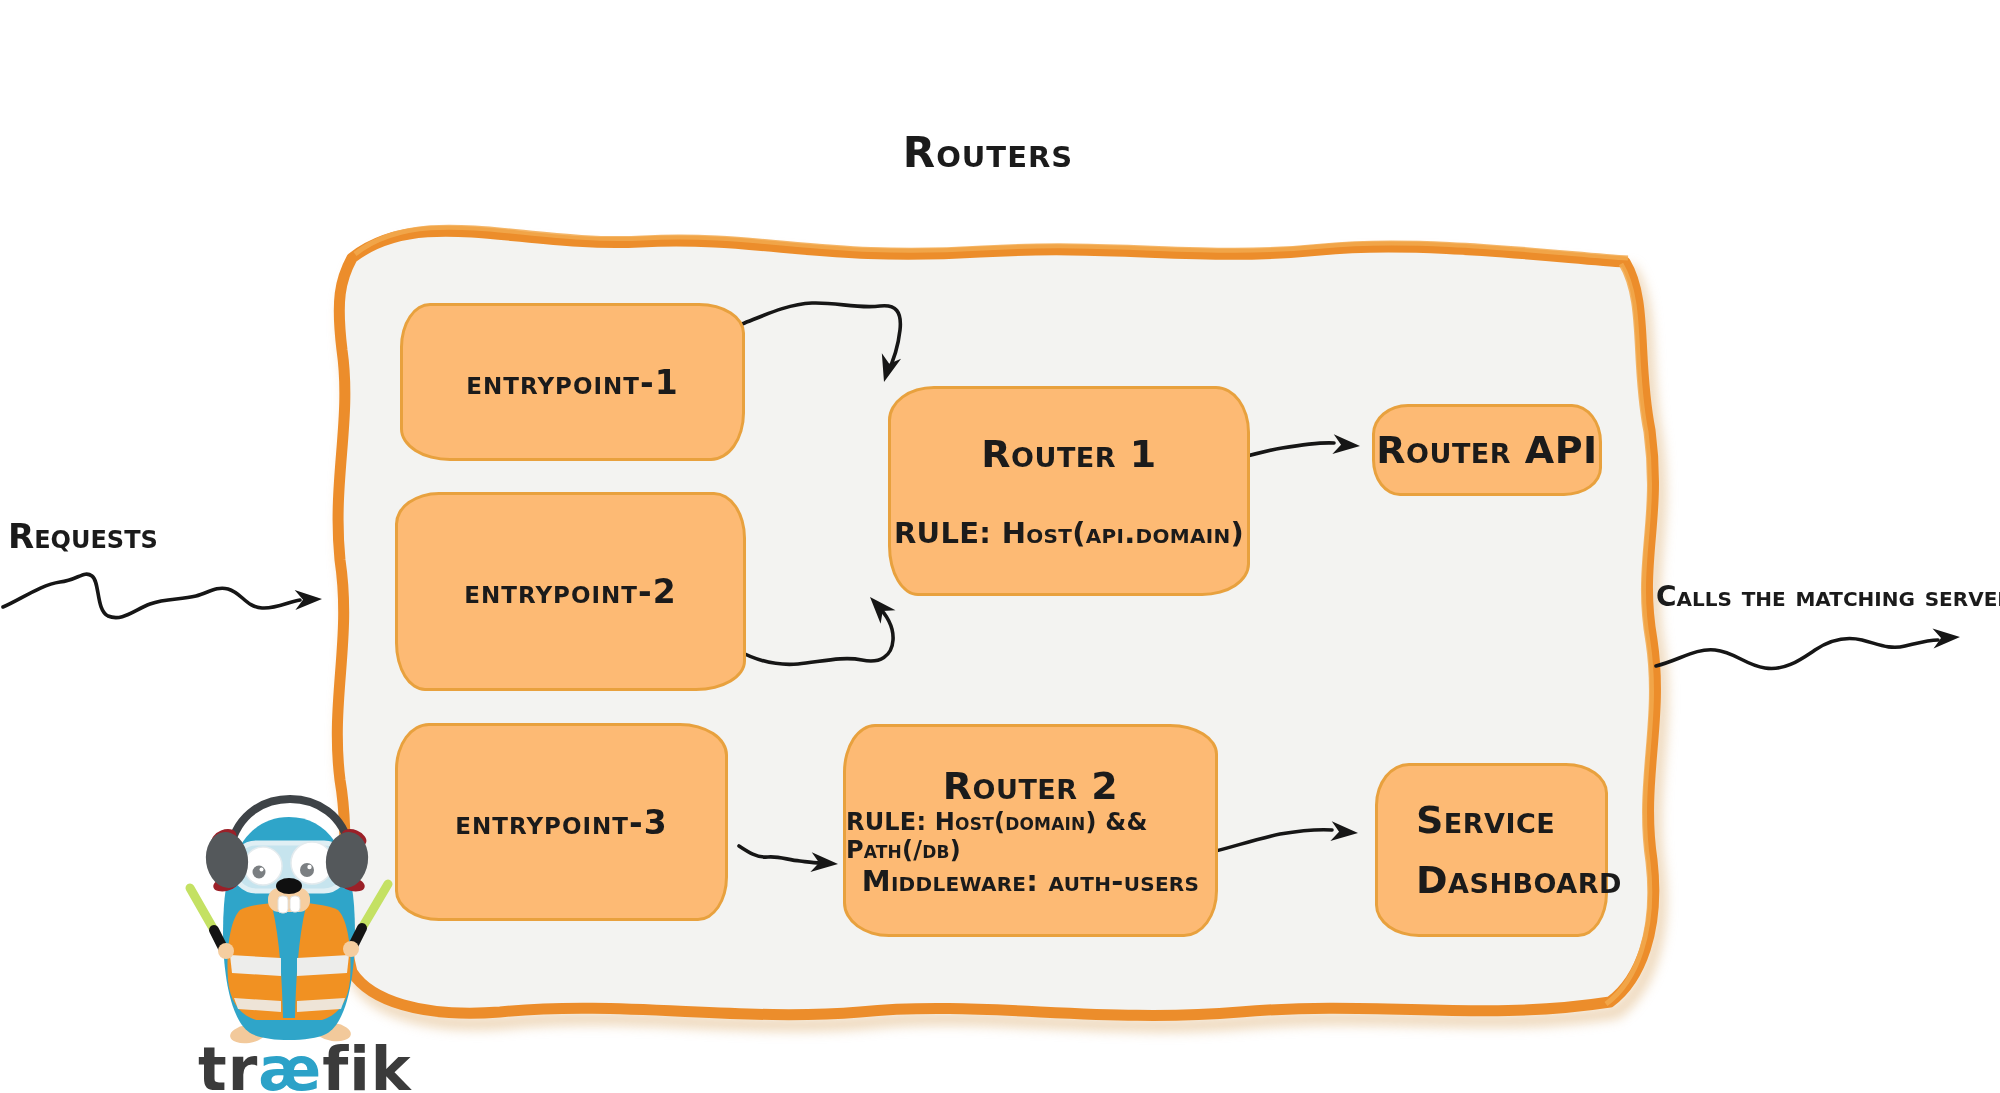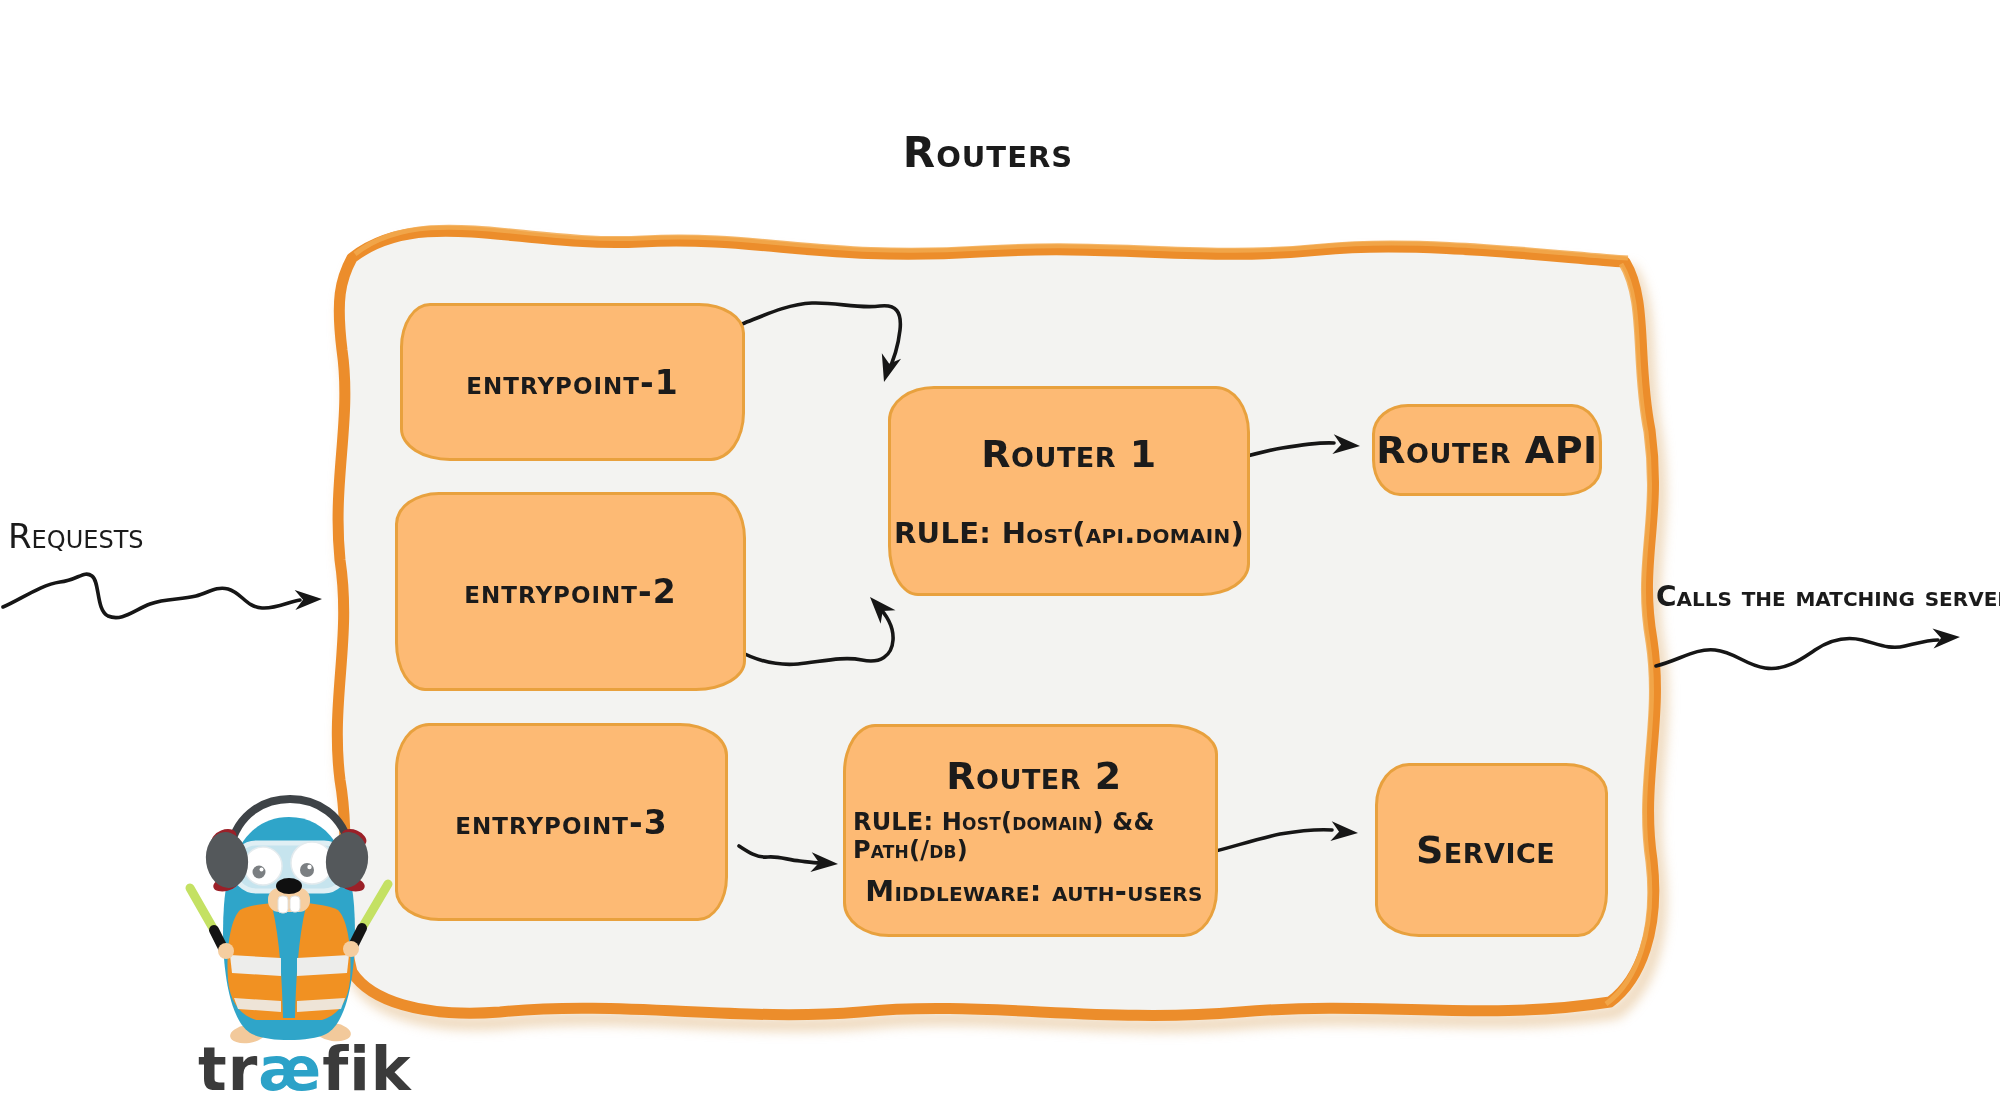--- a/index.html
+++ b/index.html
@@ -5,37 +5,37 @@
   html,body{margin:0;padding:0;background:#ffffff;}
   #canvas{
     position:relative;width:2000px;height:1093px;overflow:hidden;
     background:#ffffff;
     font-family:"DejaVu Sans","Liberation Sans",sans-serif;
     color:#1b1b1b;
   }
   #bg-svg{position:absolute;left:0;top:0;z-index:1;}
   .txt{position:absolute;z-index:3;font-variant:small-caps;color:#1b1b1b;}
   .diagram-title{left:818px;top:128px;width:340px;text-align:center;font-size:42px;font-weight:600;letter-spacing:1px;}
-  .lbl-requests{left:8px;top:516px;font-size:34px;font-weight:400;}
+  .lbl-requests{left:8px;top:516px;font-size:34px;font-weight:700;}
   .lbl-calls{left:1656px;top:580px;width:344px;font-size:28px;font-weight:600;white-space:nowrap;}
   .node{
     position:absolute;z-index:2;background:#fdba74;
     border:3px solid #e8a13e;
     display:flex;flex-direction:column;justify-content:center;align-items:center;
     font-variant:small-caps;box-sizing:border-box;
   }
   .node .t-big{font-size:38px;font-weight:600;letter-spacing:.5px;}
   .node .t-mid{font-size:29px;font-weight:600;letter-spacing:.3px;}
   .node .t-sm {font-size:24px;font-weight:600;letter-spacing:.2px;}
   .ep{font-size:33px;font-weight:600;letter-spacing:1px;}
   #ep1{left:400px;top:303px;width:345px;height:158px;border-radius:30px 46px 34px 50px / 44px 30px 48px 32px;}
   #ep2{left:395px;top:492px;width:351px;height:199px;border-radius:44px 32px 50px 30px / 32px 46px 30px 48px;}
   #ep3{left:395px;top:723px;width:333px;height:198px;border-radius:34px 48px 30px 44px / 46px 32px 44px 30px;}
   #r1 {left:888px;top:386px;width:362px;height:210px;border-radius:46px 34px 48px 30px / 34px 46px 32px 50px;gap:40px;}
-  #r2 {left:843px;top:724px;width:375px;height:213px;border-radius:32px 48px 34px 46px / 48px 30px 46px 34px;gap:10px;padding-left:7px;}
+  #r2 {left:843px;top:724px;width:375px;height:213px;border-radius:32px 48px 34px 46px / 48px 30px 46px 34px;}
   #sapi {left:1372px;top:404px;width:230px;height:92px;border-radius:36px 30px 38px 28px / 30px 38px 28px 36px;}
   #sdash{left:1375px;top:763px;width:233px;height:174px;align-items:flex-start;padding-left:38px;gap:16px;border-radius:34px 42px 30px 44px / 42px 30px 44px 32px;}
   .wordmark{position:absolute;left:198px;top:1034px;z-index:4;font-size:60px;font-weight:600;letter-spacing:1px;color:#3b3b3b;font-variant:normal;}
   .wordmark .ae{color:#2ca2c8;}
 </style>
 </head>
 <body>
 
 <div id="canvas">
 
@@ -156,19 +156,20 @@
     <span class="t-big">Router 2</span>
     <span class="t-sm">RULE: Host(domain) &amp;&amp; Path(/db)</span>
     <span class="t-mid">Middleware: auth-users</span>
   </div>
 
   <div class="node" id="sapi">
     <span class="t-big">Router API</span>
   </div>
   <div class="node" id="sdash">
     <span class="t-big">Service</span>
+    <span class="t-big">Dashboard</span>
   </div>
 
   <div class="wordmark">
     <span>tr</span><span class="ae">æ</span><span>fik</span>
   </div>
 
 </div>
 
 </body></html>

